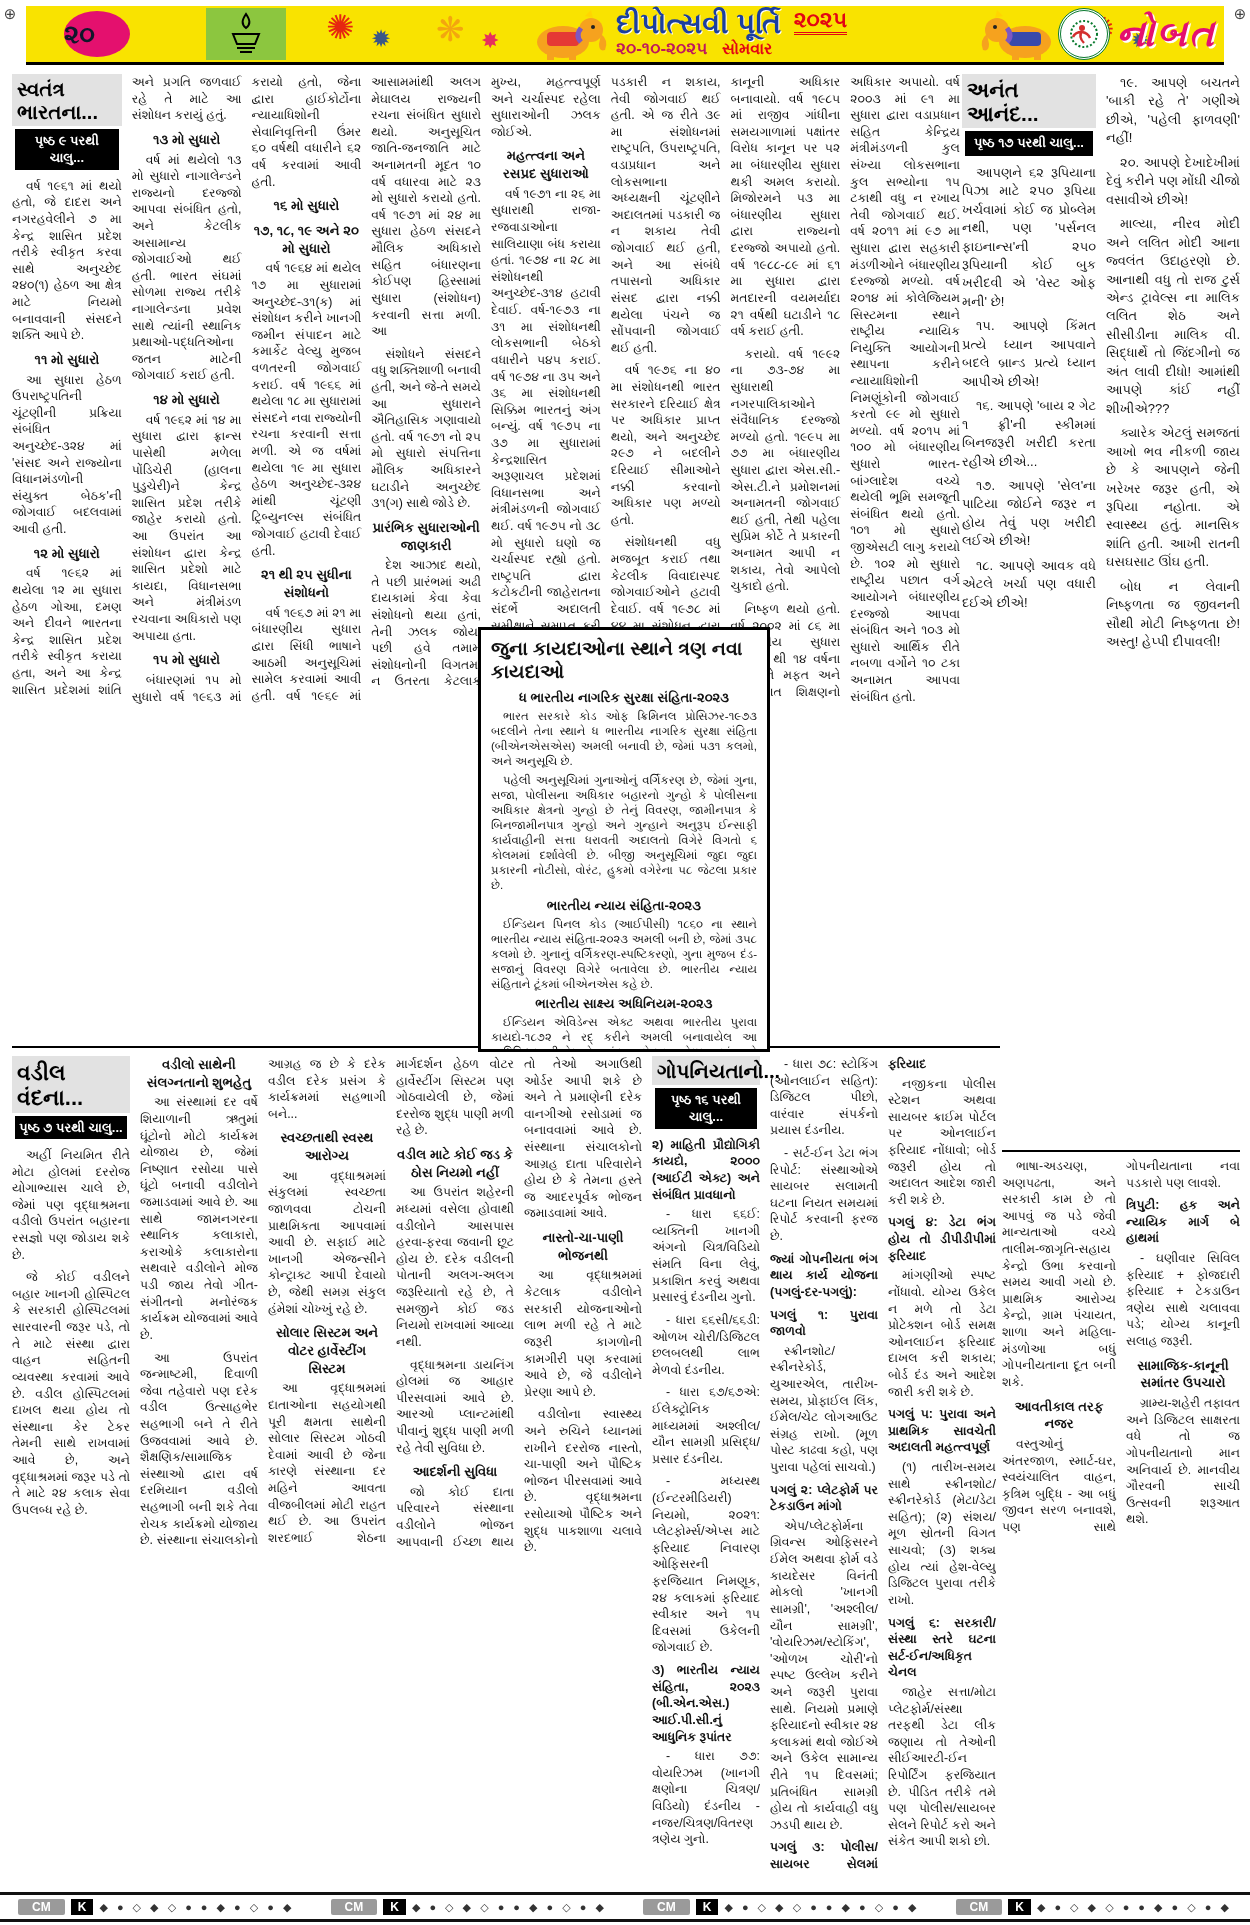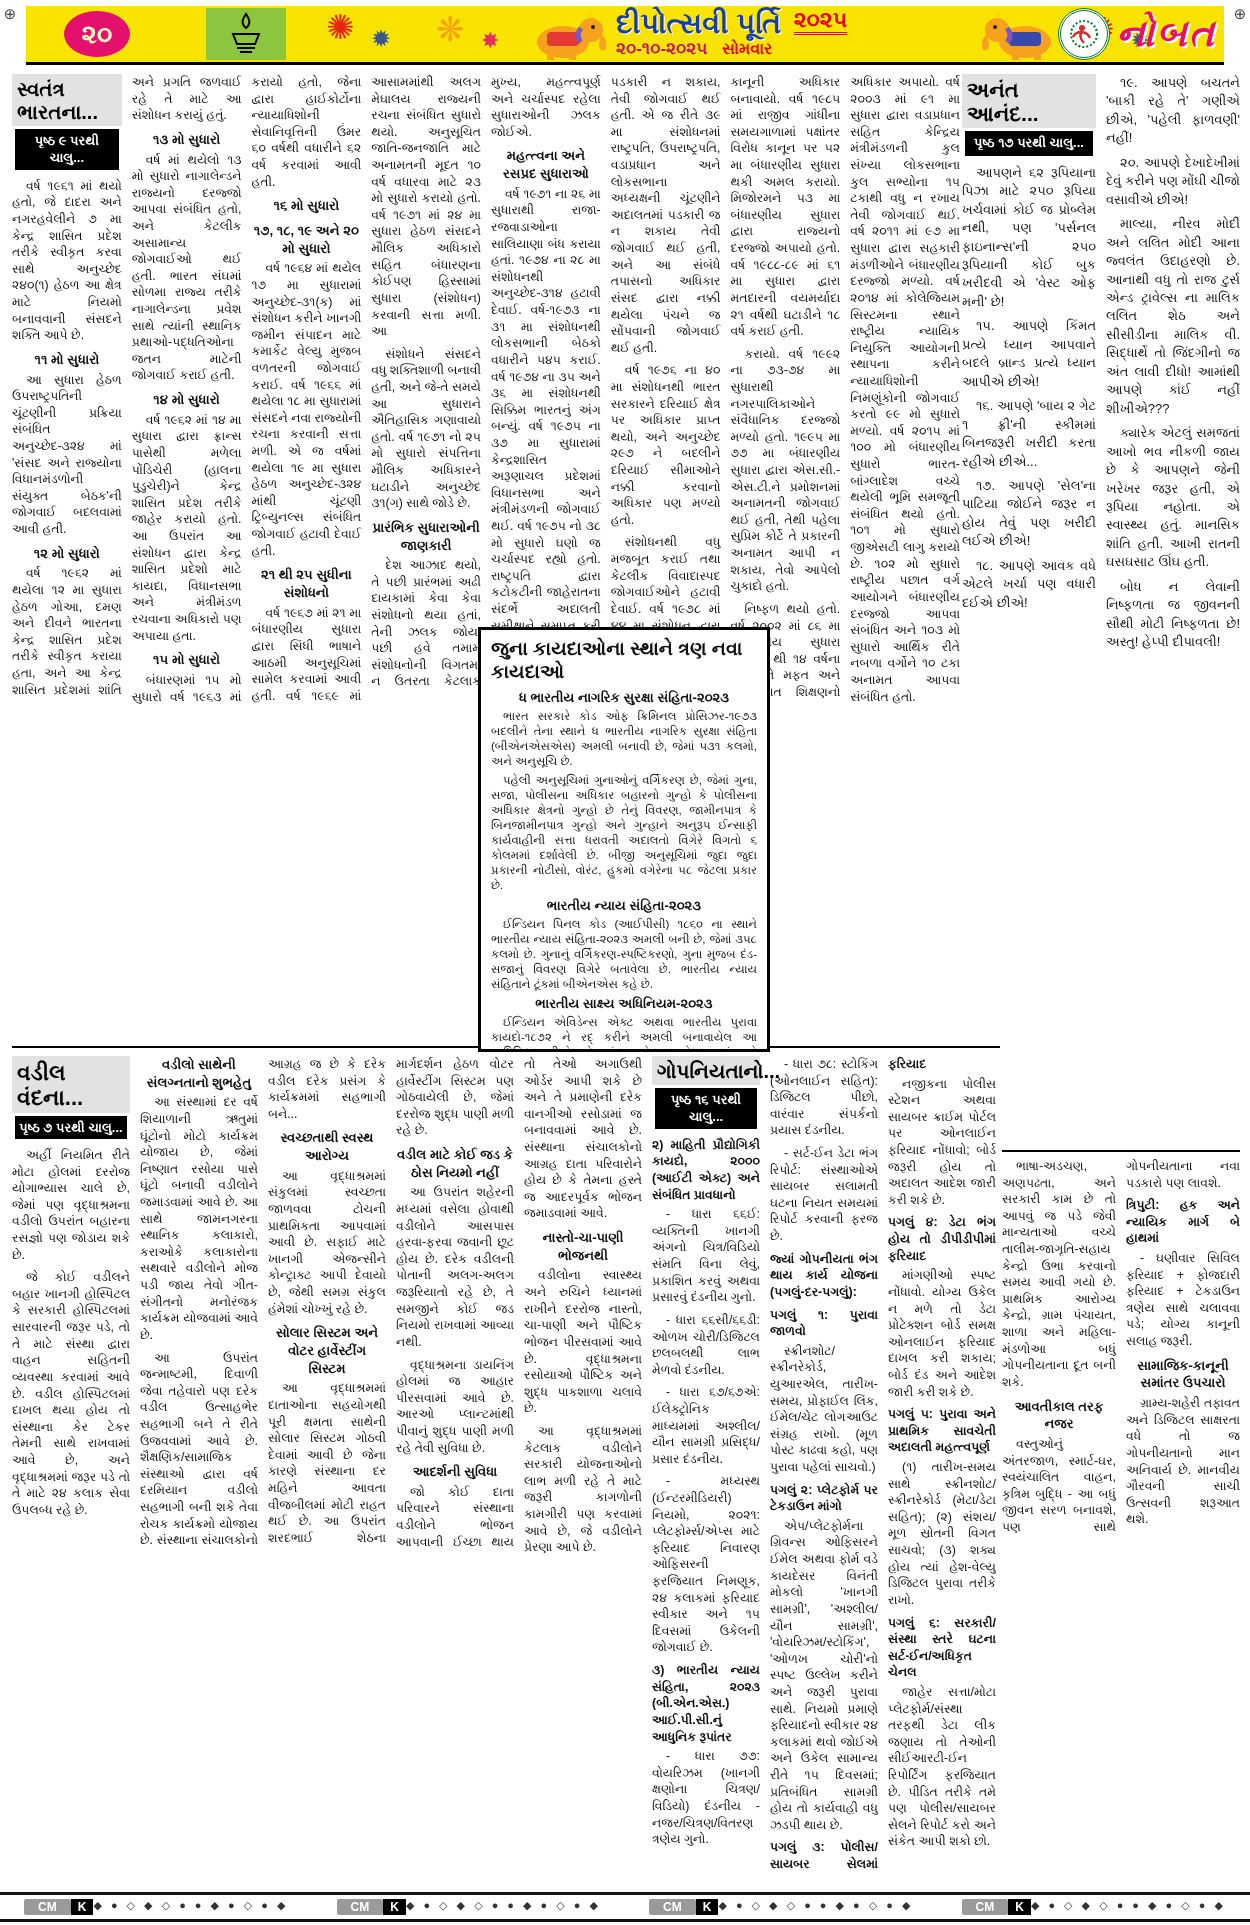--- a/index.html
+++ b/index.html
@@ -4,22 +4,22 @@
 <style>
   html,body{margin:0;padding:0;}
   body{width:1250px;height:1925px;position:relative;background:#ffffff;
        font-family:"Liberation Sans","DejaVu Sans",sans-serif;color:#111;overflow:hidden;}
   
   .regmark{position:absolute;width:16px;height:16px;color:#444;font-size:15px;line-height:16px;text-align:center;}
   
   .banner{position:absolute;left:26px;top:6px;width:1198px;height:56px;background:#F9E300;
           border-bottom:3px solid #000;}
   .pagecircle{position:absolute;left:38px;top:5px;width:66px;height:46px;border-radius:50%;
-          background:#E4106E;color:#fef9c3;font-weight:bold;font-size:26px;display:flex;
-          align-items:center;justify-content:center;}
+          background:#E4106E;color:#0f172a;font-weight:bold;font-size:26px;display:flex;
+          align-items:center;}
   .diyabox{position:absolute;left:180px;top:2px;width:80px;height:52px;background:#8CC63F;
           display:flex;align-items:center;justify-content:center;}
   .fw{position:absolute;font-size:34px;line-height:34px;opacity:.85;}
   .eleph{position:absolute;top:4px;width:96px;height:50px;}
   .titleblock{position:absolute;left:590px;top:2px;width:340px;text-align:left;}
   .title-main{font-weight:bold;font-size:29px;line-height:30px;color:#1B3F9E;
           text-shadow:1px 1px 0 #fff;display:inline-block;}
   .title-year{display:inline-block;vertical-align:top;margin-left:8px;color:#E30613;font-weight:bold;
           font-size:22px;border-bottom:3px double #E30613;line-height:24px;}
   .title-date{font-weight:bold;font-size:17px;color:#be185d;display:inline-block;}
@@ -44,21 +44,21 @@
   .lawbox{position:absolute;left:478px;top:627px;width:292px;height:425px;background:#fff;
           border:3px solid #000;padding:6px 10px;box-sizing:border-box;overflow:hidden;
           text-align:justify;font-size:11.6px;line-height:1.3;z-index:5;}
   .lawbox h4.sub{margin:4px 0 2px;}
   .lawbox p.body{margin:0 0 4px;text-indent:12px;}
   .hrule{position:absolute;height:2px;background:#000;}
   
   .marksbar{position:absolute;left:0;top:1892px;width:1250px;height:24px;
           border-top:3px solid #111;border-bottom:3px solid #111;display:flex;
           align-items:center;justify-content:space-around;background:#fff;}
-  .markgroup{display:flex;}
+  .markgroup{display:flex;align-items:center;gap:6px;}
   .chip{background:#9a9a9a;color:#fff;font-weight:bold;font-size:12px;padding:1px 14px;border-radius:2px;}
   .chipk{background:#000;color:#fff;font-weight:bold;font-size:12px;padding:1px 7px;}
   .dots{font-size:11px;color:#333;letter-spacing:3px;}
 </style>
 </head>
 <body>
 
 <div class="regmark" style="left:2px;top:6px;">⊕</div>
 <div class="regmark" style="right:2px;top:6px;">⊕</div>
 <div class="regmark" style="left:2px;top:1896px;">⊕</div>
@@ -209,22 +209,22 @@
         <h4 class="sub">સ્વચ્છતાથી સ્વસ્થ આરોગ્ય</h4>
         <p class="body">આ વૃદ્ધાશ્રમમાં સંકુલમાં સ્વચ્છતા જાળવવા ટોચની પ્રાથમિકતા આપવામાં આવી છે. સફાઈ માટે ખાનગી એજન્સીને કોન્ટ્રાક્ટ આપી દેવાયો છે, જેથી સમગ્ર સંકુલ હંમેશાં ચોખ્ખું રહે છે.</p>
         <h4 class="sub">સોલાર સિસ્ટમ અને વોટર હાર્વેસ્ટીંગ સિસ્ટમ</h4>
         <p class="body">આ વૃદ્ધાશ્રમમાં દાતાઓના સહયોગથી પૂરી ક્ષમતા સાથેની સોલાર સિસ્ટમ ગોઠવી દેવામાં આવી છે જેના કારણે સંસ્થાના દર મહિને આવતા વીજબીલમાં મોટી રાહત થઈ છે. આ ઉપરાંત શરદભાઈ શેઠના માર્ગદર્શન હેઠળ વોટર હાર્વેસ્ટીંગ સિસ્ટમ પણ ગોઠવાયેલી છે, જેમાં દરરોજ શુદ્ધ પાણી મળી રહે છે.</p>
         <h4 class="sub">વડીલ માટે કોઈ જડ કે ઠોસ નિયમો નહીં</h4>
         <p class="body">આ ઉપરાંત શહેરની મધ્યમાં વસેલા હોવાથી વડીલોને આસપાસ હરવા-ફરવા જવાની છૂટ હોય છે. દરેક વડીલની પોતાની અલગ-અલગ જરૂરિયાતો રહે છે, તે સમજીને કોઈ જડ નિયમો રાખવામાં આવ્યા નથી.</p>
         <p class="body">વૃદ્ધાશ્રમના ડાયનિંગ હોલમાં જ આહાર પીરસવામાં આવે છે. આરઓ પ્લાન્ટમાંથી પીવાનું શુદ્ધ પાણી મળી રહે તેવી સુવિધા છે.</p>
         <h4 class="sub">આદર્શની સુવિધા</h4>
         <p class="body">જો કોઈ દાતા પરિવારને સંસ્થાના વડીલોને ભોજન આપવાની ઈચ્છા થાય તો તેઓ અગાઉથી ઓર્ડર આપી શકે છે અને તે પ્રમાણેની દરેક વાનગીઓ રસોડામાં જ બનાવવામાં આવે છે. સંસ્થાના સંચાલકોનો આગ્રહ દાતા પરિવારોને હોય છે કે તેમના હસ્તે જ આદરપૂર્વક ભોજન જમાડવામાં આવે.</p>
         <h4 class="sub">નાસ્તો-ચા-પાણી ભોજનથી</h4>
+        <p class="body">આ વૃદ્ધાશ્રમમાં કેટલાક વડીલોને સરકારી યોજનાઓનો લાભ મળી રહે તે માટે જરૂરી કાગળોની કામગીરી પણ કરવામાં આવે છે, જે વડીલોને પ્રેરણા આપે છે.</p>
         <p class="body">વડીલોના સ્વાસ્થ્ય અને રુચિને ધ્યાનમાં રાખીને દરરોજ નાસ્તો, ચા-પાણી અને પૌષ્ટિક ભોજન પીરસવામાં આવે છે. વૃદ્ધાશ્રમના રસોયાઓ પૌષ્ટિક અને શુદ્ધ પાકશાળા ચલાવે છે.</p>
-        <p class="body">આ વૃદ્ધાશ્રમમાં કેટલાક વડીલોને સરકારી યોજનાઓનો લાભ મળી રહે તે માટે જરૂરી કાગળોની કામગીરી પણ કરવામાં આવે છે, જે વડીલોને પ્રેરણા આપે છે.</p>
       </div>
   </div>
 </div>
 
 <div class="article" style="left:652px;top:1056px;width:344px;height:824px;">
   <div class="cols" style="column-count:3;">
     <div class="headline" style="font-size:20px;">ગોપનિયતાનો...</div>
     <div class="cont">પૃષ્ઠ ૧૬ પરથી ચાલુ...</div>
     <div>
         <p class="bhead">૨) માહિતી પ્રૌદ્યોગિકી કાયદો, ૨૦૦૦ (આઈટી એક્ટ) અને સંબંધિત પ્રાવધાનો</p>

